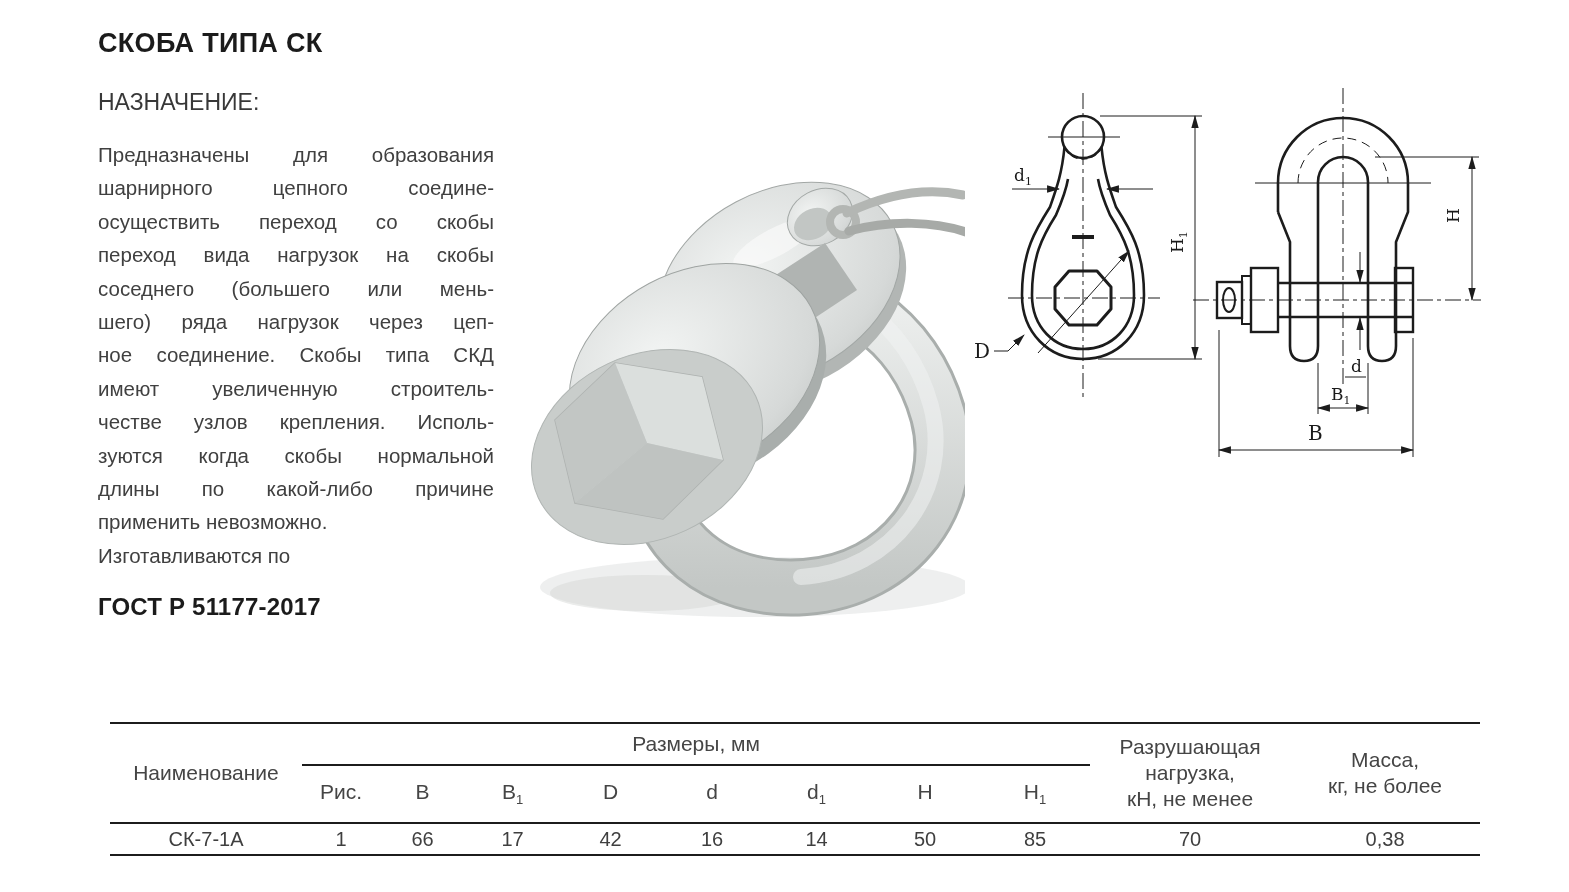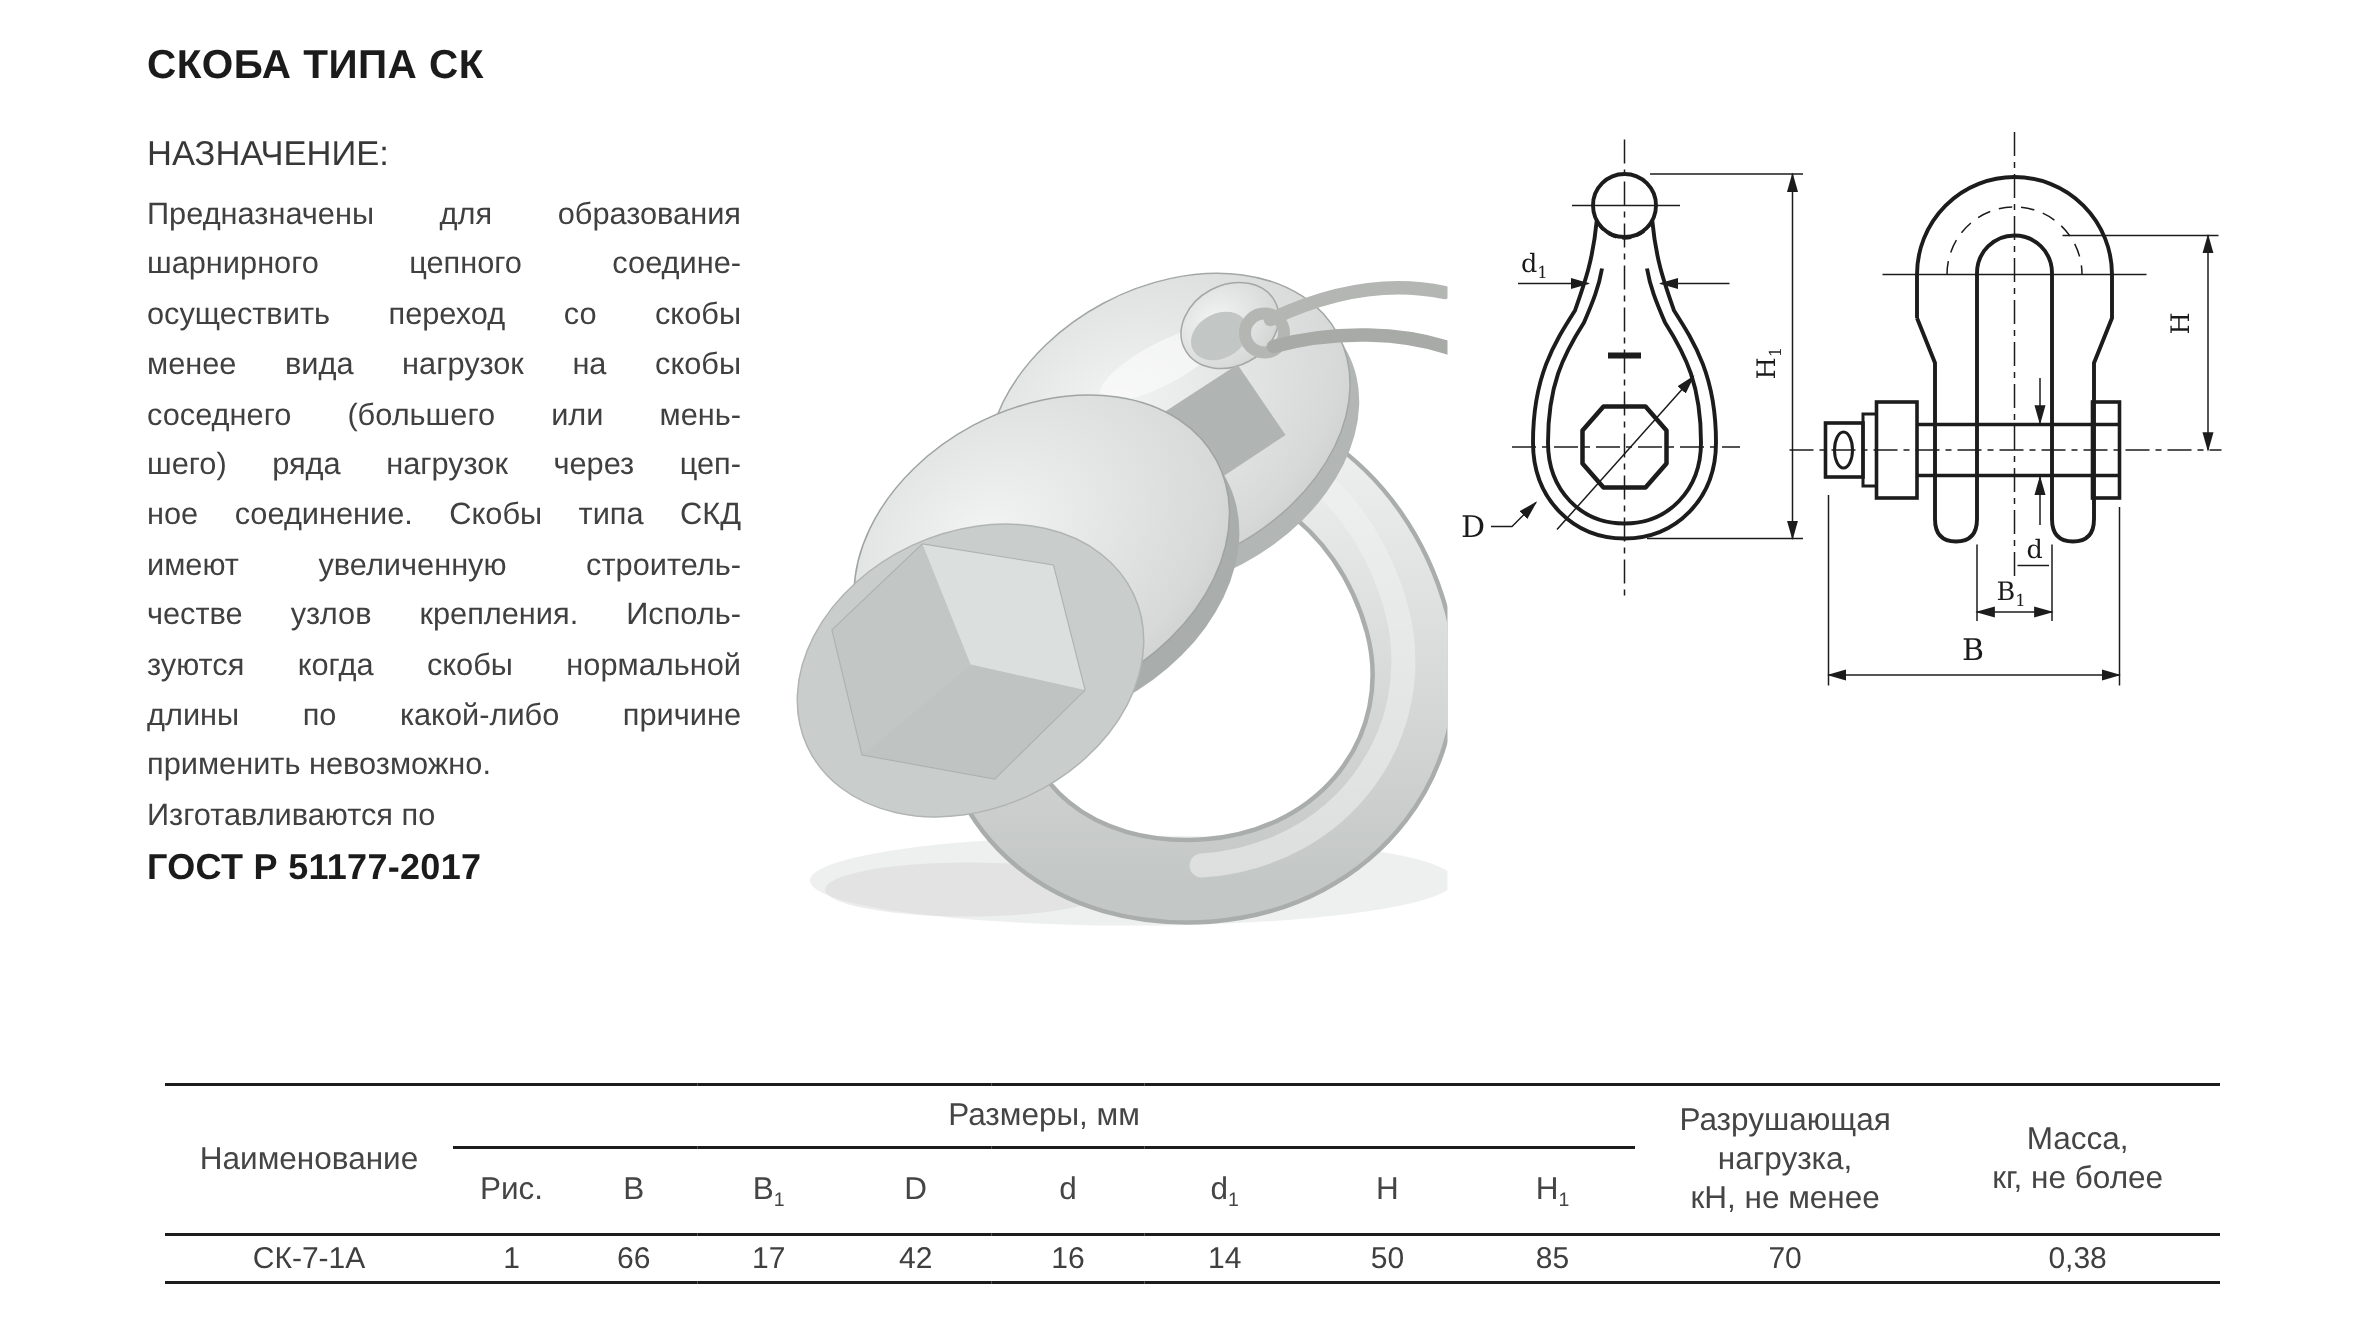--- a/index.html
+++ b/index.html
@@ -3,26 +3,26 @@
 <meta charset="utf-8">
 <style>
   html,body { margin:0; padding:0; background:#ffffff; }
   .canvas {
     position:relative; width:1541px; height:892px; background:#ffffff;
     font-family:"Liberation Sans", sans-serif; overflow:hidden; color:#3d3d3d;
   }
   
   .left-col { position:absolute; left:98px; top:28px; width:396px; }
   .doc-title { font-size:27px; font-weight:700; color:#1b1b1b; letter-spacing:.3px; margin:0 0 30px 0; }
-  .purpose-heading { font-size:23px; font-weight:400; color:#383838; margin:0 0 10px 0; }
+  .purpose-heading { font-size:23px; font-weight:400; color:#383838; margin:0 0 22px 0; }
   .para { }
   .jline { font-size:20.5px; line-height:33.4px; color:#404040;
            text-align:justify; text-align-last:justify; white-space:nowrap; }
   .plain-line { font-size:20.5px; line-height:33.4px; color:#404040; text-align:left; }
-  .gost { font-size:24px; font-weight:700; color:#1b1b1b; margin-top:5px; letter-spacing:.2px; }
+  .gost { font-size:24px; font-weight:700; color:#1b1b1b; margin-top:21px; letter-spacing:.2px; }
   
   .photo-wrap { position:absolute; left:495px; top:125px; width:470px; height:505px; }
   .fig1-wrap  { position:absolute; left:950px; top:85px;  width:265px; height:325px; }
   .fig2-wrap  { position:absolute; left:1185px; top:80px; width:330px; height:400px; }
   svg { display:block; }
   .dim-label { font-family:"DejaVu Serif", serif; font-size:17px; fill:#1a1a1a; }
   .dim-label-lg { font-family:"DejaVu Serif", serif; font-size:20px; fill:#1a1a1a; }
   
   .spec { position:absolute; left:110px; top:722px; width:1370px;
           border-collapse:collapse; table-layout:fixed; }
@@ -42,21 +42,21 @@
 
 <div class="canvas">
 
   <div class="left-col">
     <h1 class="doc-title">СКОБА ТИПА СК</h1>
     <h2 class="purpose-heading">НАЗНАЧЕНИЕ:</h2>
     <div class="para">
         <div class="jline">Предназначены для образования</div>
         <div class="jline">шарнирного цепного соедине-</div>
         <div class="jline">осуществить переход со скобы</div>
-        <div class="jline">менее вида нагрузок на скобы</div>
+        <div class="jline">переход вида нагрузок на скобы</div>
         <div class="jline">соседнего (большего или мень-</div>
         <div class="jline">шего) ряда нагрузок через цеп-</div>
         <div class="jline">ное соединение. Скобы типа СКД</div>
         <div class="jline">имеют увеличенную строитель-</div>
         <div class="jline">честве узлов крепления. Исполь-</div>
         <div class="jline">зуются когда скобы нормальной</div>
         <div class="jline">длины по какой-либо причине</div>
       </div>
     <div class="plain-line">применить невозможно.</div>
     <div class="plain-line">Изготавливаются по</div>

